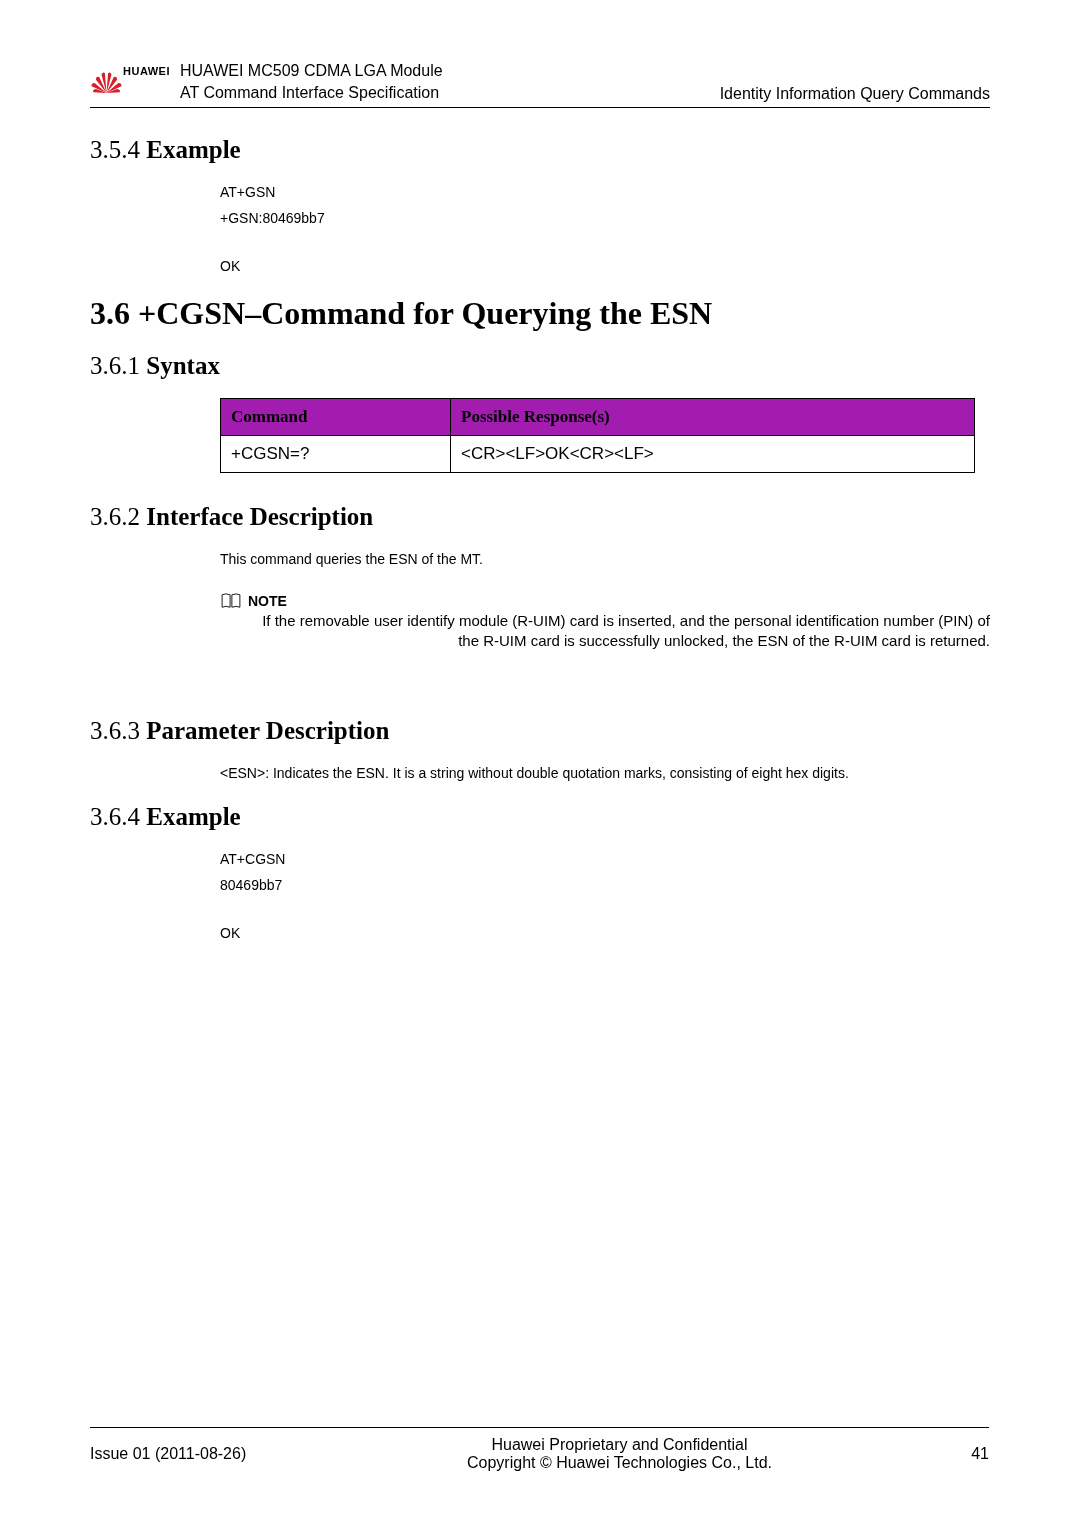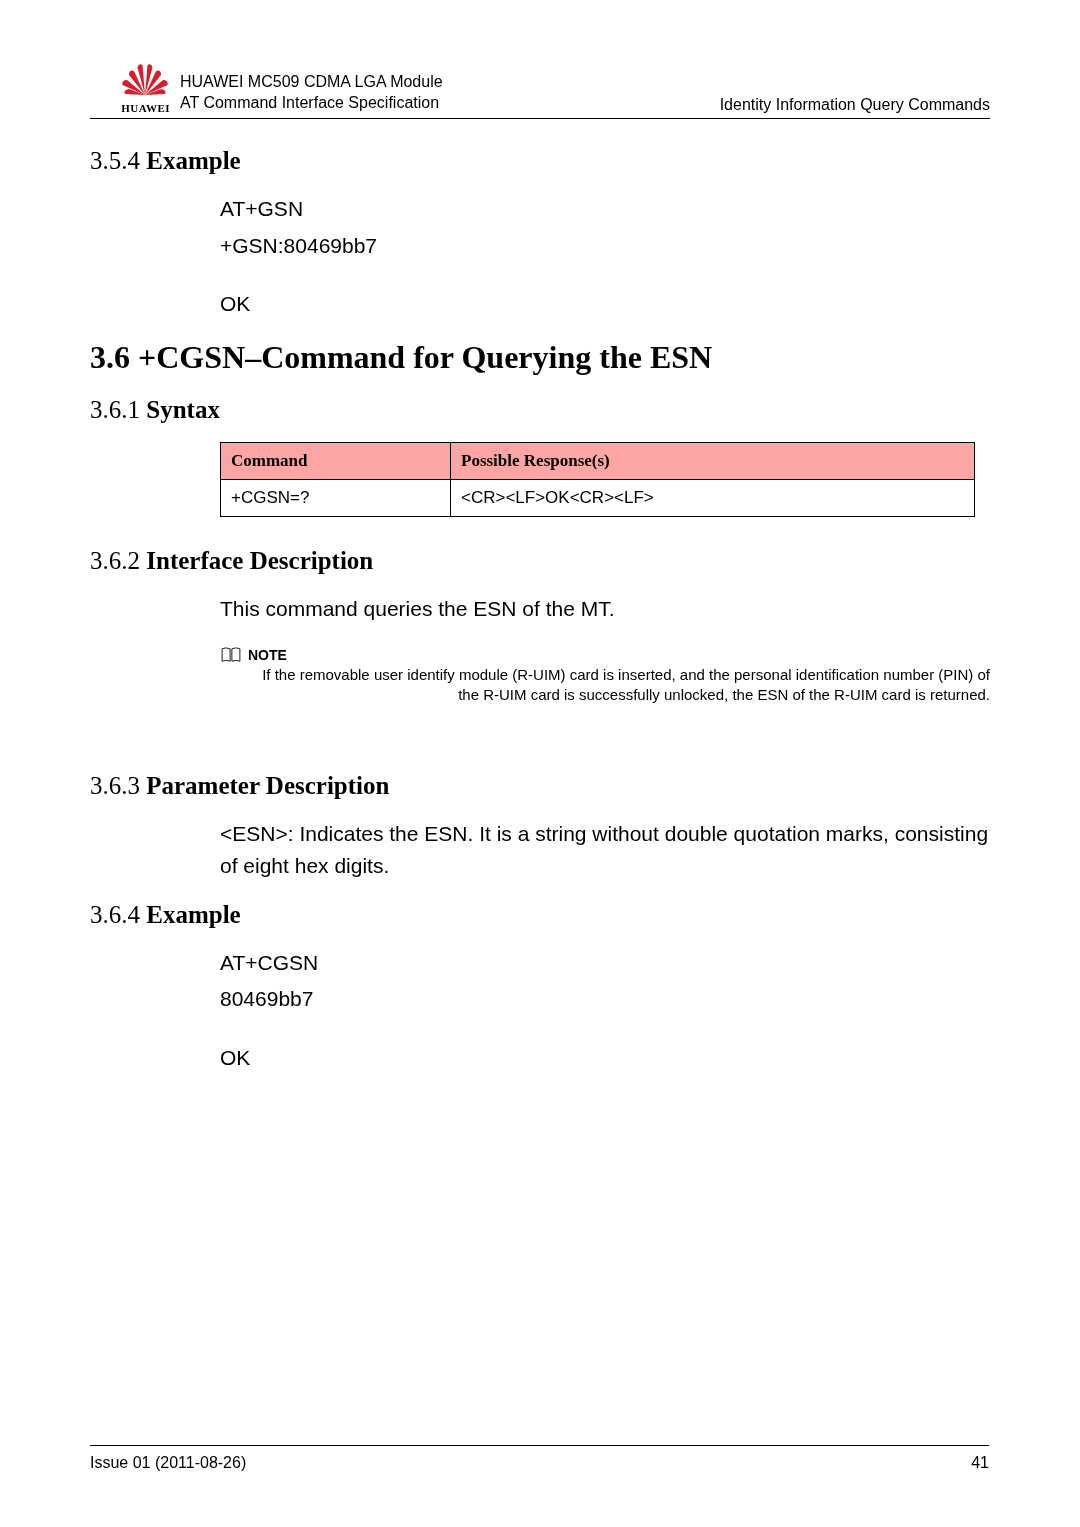--- a/index.html
+++ b/index.html
@@ -19,24 +19,23 @@
     .header-row {
       display: flex;
       align-items: flex-end;
       border-bottom: 1px solid #000;
       padding-bottom: 4px;
       margin-bottom: 28px;
     }
     .logo-cell {
       width: 80px;
       display: flex;
-      flex-direction: column;
-      align-items: flex-end;
+      flex-direction: row;
+      align-items: flex-start;
       justify-content: flex-end;
-      font-family: Liberation Serif, serif;
     }
     .logo-svg {
       width: 50px;
       height: 40px;
     }
     .logo-text {
       font-size: 11px;
       font-weight: bold;
       letter-spacing: 0.5px;
       margin-top: 2px;
@@ -61,21 +60,21 @@
       font-size: 25px;
       font-weight: bold;
       margin-top: 4px;
       margin-bottom: 18px;
     }
     .h3-num {
       font-weight: normal;
     }
     .body-block {
       margin-left: 130px;
-      font-size: 21px;
+      font-size: 14px;
       line-height: 1.55;
       margin-bottom: 18px;
     }
     .body-line {
       margin-bottom: 4px;
     }
     .body-gap {
       height: 22px;
     }
     .h2 {
@@ -94,21 +93,21 @@
     table.syntax th, table.syntax td {
       border: 1px solid #000;
       padding: 8px 10px;
       text-align: left;
       vertical-align: top;
       font-size: 17px;
     }
     table.syntax th {
       font-family: "Palatino Linotype", "Book Antiqua", Palatino, serif;
       font-weight: bold;
-      background: #fca5a5;
+      background: #a21caf;
     }
     .col-cmd {
       width: 230px;
     }
     .note-block {
       margin-left: 130px;
       margin-top: 22px;
       margin-bottom: 18px;
     }
     .note-header {
@@ -246,15 +245,19 @@
   <div class="body-line">AT+CGSN</div>
   <div class="body-line">80469bb7</div>
   <div class="body-gap"></div>
   <div class="body-line">OK</div>
 </div>
 
 <div class="footer-area">
   <div class="footer-rule"></div>
   <div class="footer-row">
     <div class="footer-left">Issue 01 (2011-08-26)</div>
+    <div class="footer-center">
+      <div>Huawei Proprietary and Confidential</div>
+      <div>Copyright © Huawei Technologies Co., Ltd.</div>
+    </div>
     <div class="footer-right">41</div>
   </div>
 </div>
 
 </body></html>

